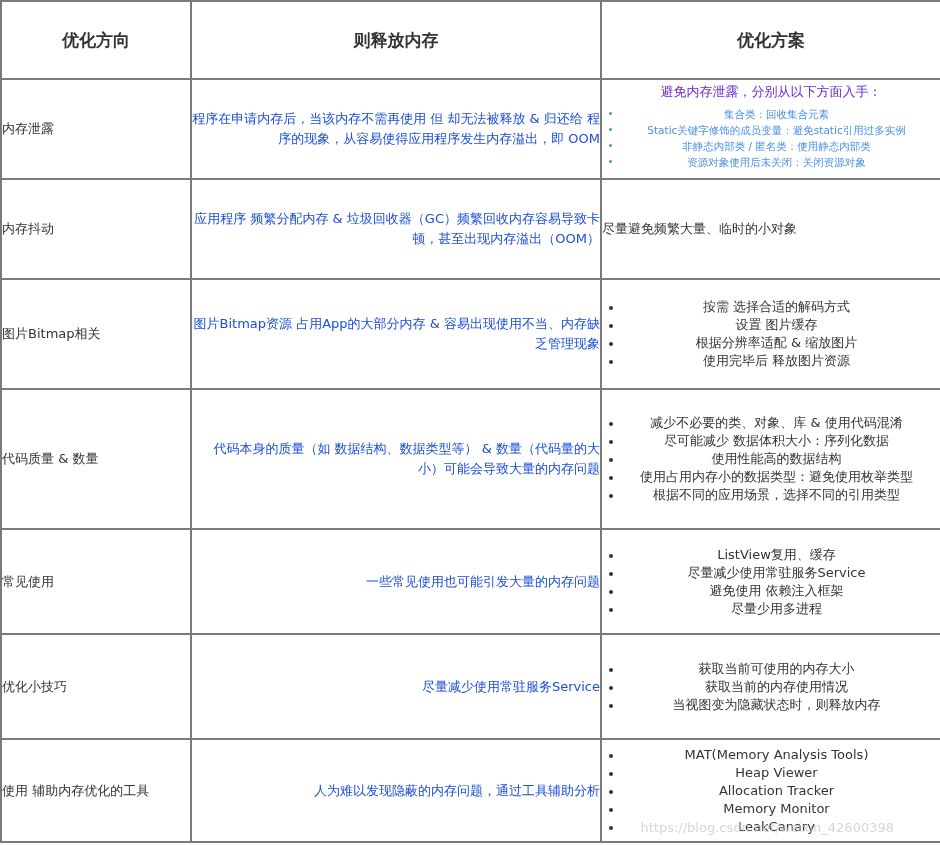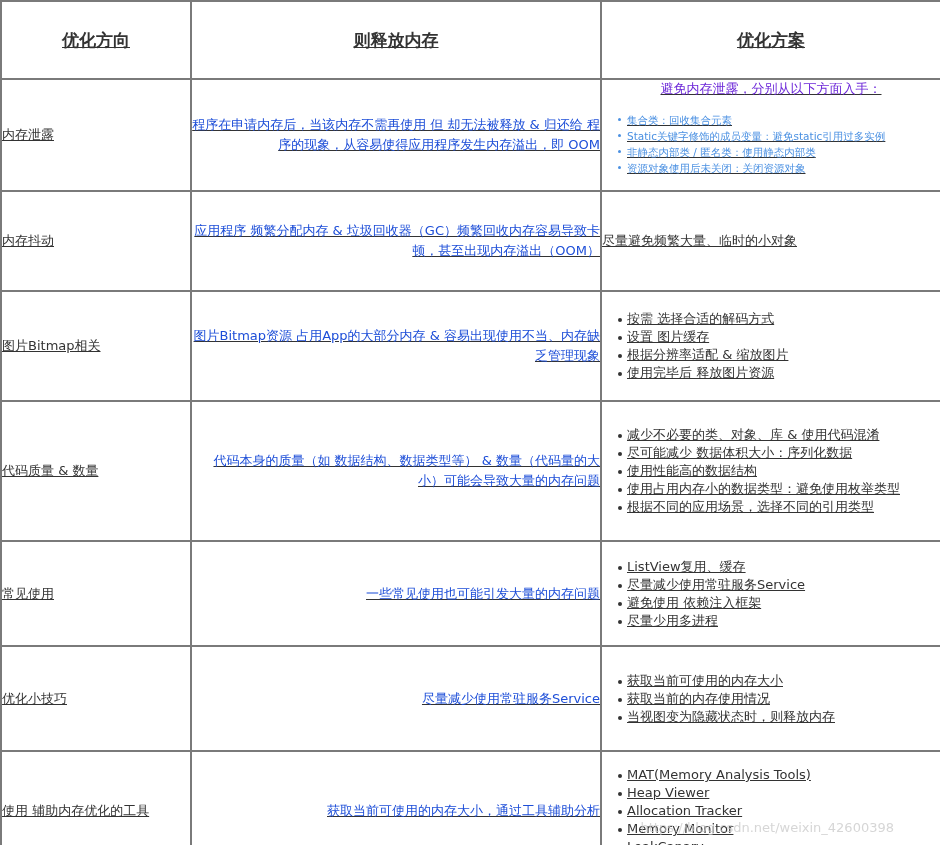--- a/index.html
+++ b/index.html
@@ -11,21 +11,20 @@
       width: 940px;
       height: 845px;
       overflow: hidden;
       font-family: "DejaVu Sans", "Liberation Sans", sans-serif;
       color: #333333;
     }
     .table-wrap {
       position: relative;
       width: 904px;
       height: 845px;
-      text-decoration: underline;
     }
     table.opt-table {
       border-collapse: collapse;
       width: 940px;
       table-layout: fixed;
     }
     table.opt-table col.c1 { width: 190px; }
     table.opt-table col.c2 { width: 410px; }
     table.opt-table col.c3 { width: 340px; }
     table.opt-table th,
@@ -59,22 +58,23 @@
       padding: 0 2px;
     }
     .sol-intro {
       text-align: center;
       font-size: 13px;
       line-height: 18px;
       color: #6d28d9;
     }
     ul.sol-list {
       list-style: none;
-      margin: 14px;
+      margin: 5px;
       padding: 0;
+      text-align: center;
     }
     ul.sol-list li {
       position: relative;
       padding-left: 11px;
       line-height: 18px;
       white-space: nowrap;
     }
     ul.sol-list li::before {
       content: "";
       position: absolute;
@@ -197,21 +197,21 @@
           <ul class="sol-list">
             <li>获取当前可使用的内存大小</li>
             <li>获取当前的内存使用情况</li>
             <li>当视图变为隐藏状态时，则释放内存</li>
           </ul>
         </td>
       </tr>
 
       <tr style="height:103px;">
         <td class="dir">使用 辅助内存优化的工具</td>
-        <td class="reason">获取当前可使用的内存大小，通过工具辅助分析</td>
+        <td class="reason">人为难以发现隐蔽的内存问题，通过工具辅助分析</td>
         <td class="solution">
           <ul class="sol-list">
             <li>MAT(Memory Analysis Tools)</li>
             <li>Heap Viewer</li>
             <li>Allocation Tracker</li>
             <li>Memory Monitor</li>
             <li>LeakCanary</li>
           </ul>
         </td>
       </tr>

